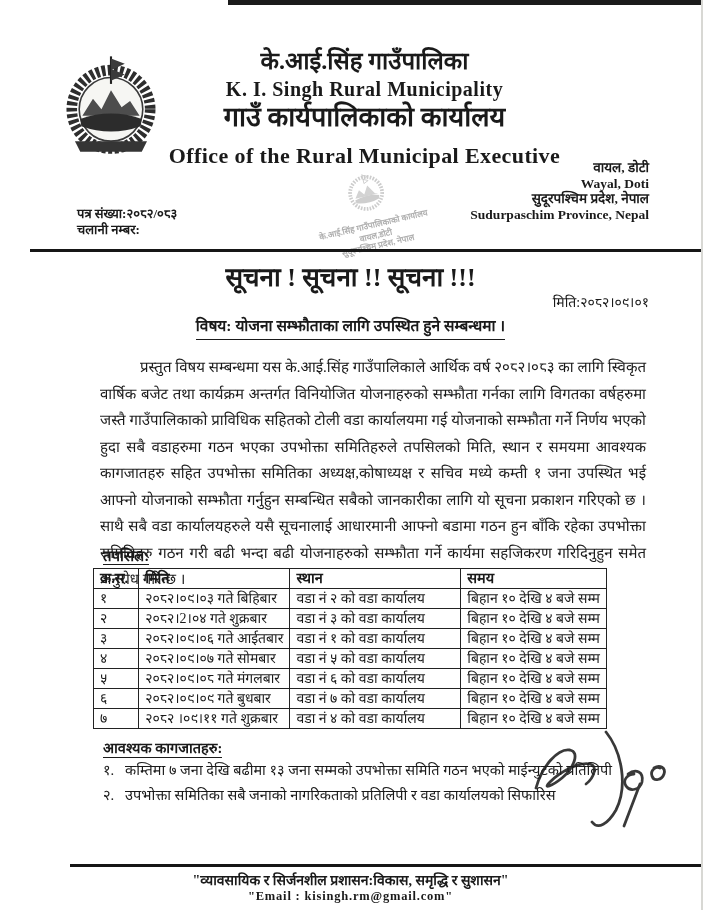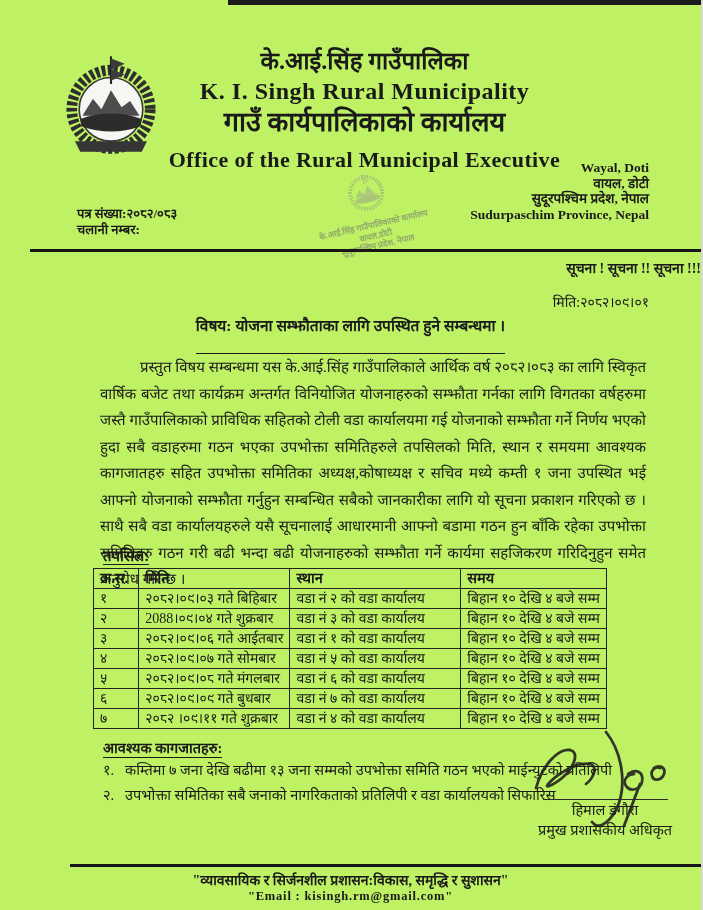--- a/index.html
+++ b/index.html
@@ -4,47 +4,47 @@
 <style>
   html,body{margin:0;padding:0;}
   body{
     width:703px;height:910px;overflow:hidden;
     background:#e8e8e6;
     font-family:"Liberation Serif","DejaVu Serif",serif;
     color:#1a1a1a;
   }
   .page{
     position:relative;width:703px;height:910px;
-    background:#bef264;
+    background:#ffffff;
     border-right:2px solid #d8d8d4;
     box-sizing:border-box;
   }
   .scan-strip{position:absolute;top:0;left:228px;right:0;height:5px;background:#1b1b1b;}
   
   .logo{position:absolute;top:50px;left:58px;width:106px;height:108px;}
   .header-center{position:absolute;top:48px;left:0;right:0;text-align:center;padding-left:28px;line-height:1.12;}
   .np-title{font-size:24px;font-weight:700;}
-  .en-title{font-size:24px;font-weight:700;letter-spacing:.5px;margin-top:3px;}
+  .en-title{font-size:20px;font-weight:700;letter-spacing:.5px;margin-top:3px;}
   .np-office{font-size:27px;font-weight:700;margin-top:2px;}
   .en-office{font-size:22px;font-weight:700;margin-top:11px;letter-spacing:.4px;}
   .address-block{position:absolute;top:160px;right:52px;text-align:right;font-size:13.5px;font-weight:700;line-height:15.5px;}
   .ref-block{position:absolute;top:206px;left:57px;font-size:13px;font-weight:700;line-height:16px;margin-left:20px;}
   
   .stamp{
     position:absolute;top:168px;left:300px;width:140px;text-align:center;
     transform:rotate(-13deg);opacity:.55;color:#6f6f6f;
   }
   .stamp svg{width:54px;height:48px;opacity:.8;}
   .stamp-line{font-size:8.5px;font-weight:700;line-height:10.5px;white-space:nowrap;}
   .rule{position:absolute;top:249px;left:30px;right:0;height:3px;background:#161616;}
   
-  .notice-heading{position:absolute;top:258px;left:0;right:0;text-align:right;font-size:14px;font-weight:700;}
+  .notice-heading{position:absolute;top:258px;left:0;right:0;text-align:center;font-size:26px;font-weight:700;}
   .date-line{position:absolute;top:292px;right:52px;font-size:14px;}
   .subject-line{position:absolute;top:314px;left:0;right:0;text-align:center;font-size:15.5px;font-weight:700;}
-  .subject-line span{border-bottom:1.5px solid #1a1a1a;padding-bottom:19px;}
+  .subject-line span{border-bottom:1.5px solid #1a1a1a;padding-bottom:5px;}
   .body-par{
     position:absolute;top:354px;left:100px;right:55px;
     font-size:15px;line-height:26.5px;text-align:justify;text-indent:40px;
   }
   .tapasil{position:absolute;top:545px;left:103px;font-size:15px;font-weight:700;}
   .tapasil span{border-bottom:1.5px solid #1a1a1a;}
   
   .sched{position:absolute;top:568px;left:93px;width:514px;border-collapse:collapse;font-size:14px;}
   .sched th,.sched td{border:1.6px solid #222;padding:0 6px;height:19px;line-height:17px;text-align:left;font-weight:400;white-space:nowrap;}
   .sched th{font-weight:700;font-size:14.5px;}
@@ -84,22 +84,22 @@
   </div>
 
   <div class="header-center">
     <div class="np-title">के.आई.सिंह गाउँपालिका</div>
     <div class="en-title">K. I. Singh Rural Municipality</div>
     <div class="np-office">गाउँ कार्यपालिकाको कार्यालय</div>
     <div class="en-office">Office of the Rural Municipal Executive</div>
   </div>
 
   <div class="address-block">
+    <div>वायल, डोटी</div>
     <div>Wayal, Doti</div>
-    <div>वायल, डोटी</div>
     <div>सुदूरपश्चिम प्रदेश, नेपाल</div>
     <div>Sudurpaschim Province, Nepal</div>
   </div>
 
   <div class="ref-block">
     <div>पत्र संख्या:२०८२/०८३</div>
     <div>चलानी नम्बर:</div>
   </div>
 
   <div class="stamp">
@@ -143,21 +143,21 @@
     </thead>
     <tbody>
         <tr>
           <td>१</td>
           <td>२०८२।०९।०३ गते बिहिबार</td>
           <td>वडा नं २ को वडा कार्यालय</td>
           <td>बिहान १० देखि ४ बजे सम्म</td>
         </tr>
         <tr>
           <td>२</td>
-          <td>2088।०९।०४ गते शुक्रबार</td>
+          <td>२०८२।2।०४ गते शुक्रबार</td>
           <td>वडा नं ३ को वडा कार्यालय</td>
           <td>बिहान १० देखि ४ बजे सम्म</td>
         </tr>
         <tr>
           <td>३</td>
           <td>२०८२।०९।०६ गते आईतबार</td>
           <td>वडा नं १ को वडा कार्यालय</td>
           <td>बिहान १० देखि ४ बजे सम्म</td>
         </tr>
         <tr>
@@ -199,22 +199,17 @@
     <g fill="none" stroke="#1e1e1e" stroke-width="2.8" stroke-linecap="round" opacity="0.88">
       <path d="M8,62 C14,40 30,22 42,24 C52,26 46,42 34,52 C24,60 14,64 22,56 C34,44 52,36 62,38"></path>
       <path d="M62,38 C70,40 66,52 58,58"></path>
       <path d="M78,6 C94,26 100,60 88,84 C80,98 70,104 64,96"></path>
       <path d="M100,48 C108,42 116,46 114,56 C112,64 102,66 98,60 C94,54 100,48 106,48"></path>
       <path d="M112,58 L96,100"></path>
       <path d="M126,42 C132,38 138,42 136,48 C134,54 126,56 124,50 C122,44 128,40 132,42"></path>
     </g>
   </svg>
 
-  <div class="sig-block">
-    <div class="sig-rule"></div>
-    <div class="sig-name">हिमाल डंगौरा</div>
-    <div class="sig-title">प्रमुख प्रशासकीय अधिकृत</div>
-  </div>
 
   <div class="footer-rule"></div>
   <div class="footer-motto">"व्यावसायिक र सिर्जनशील प्रशासन:विकास, समृद्धि र सुशासन"</div>
   <div class="footer-email">"Email : kisingh.rm@gmail.com"</div>
 </div>
 
 </body></html>

